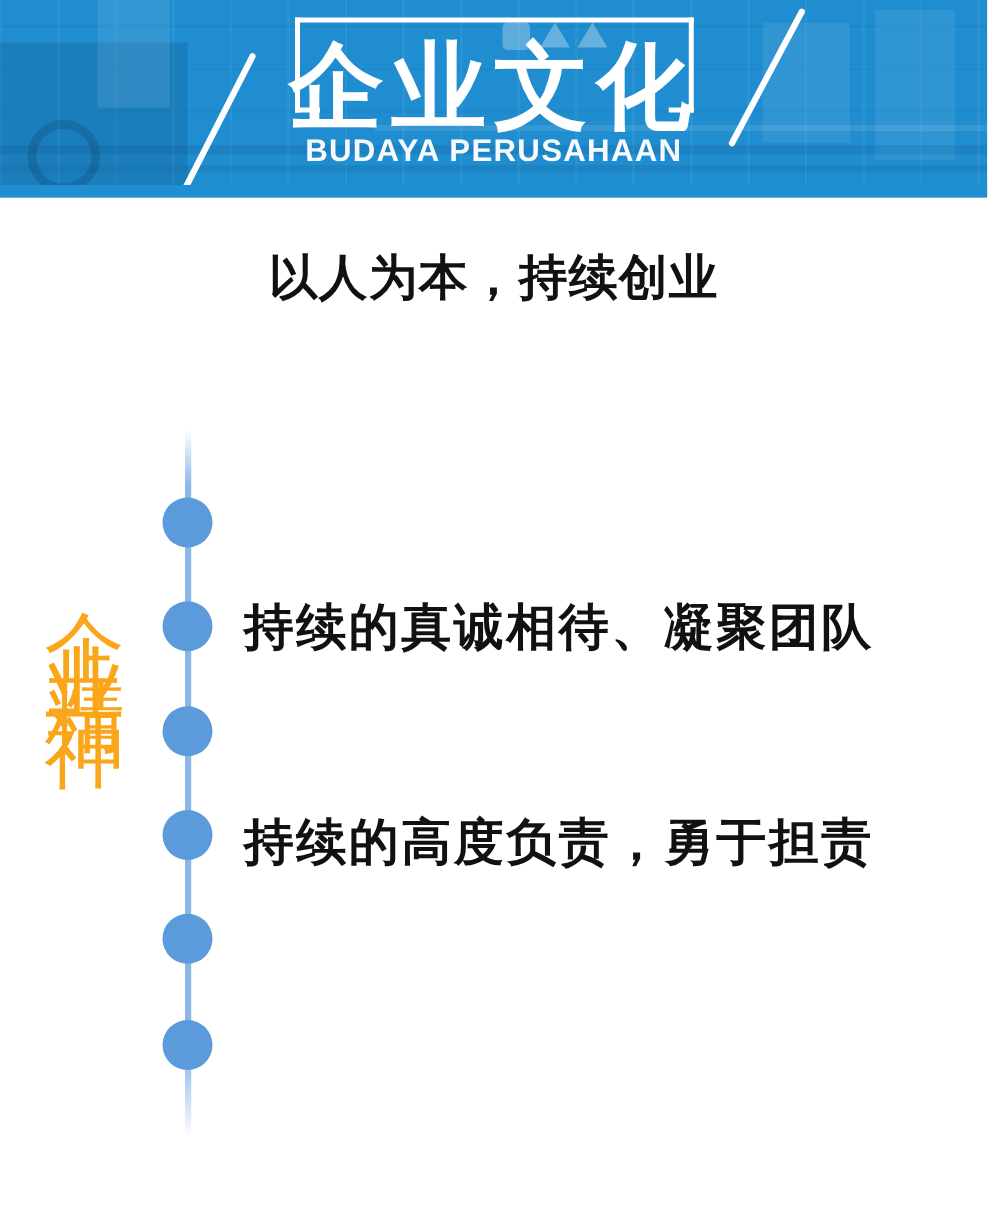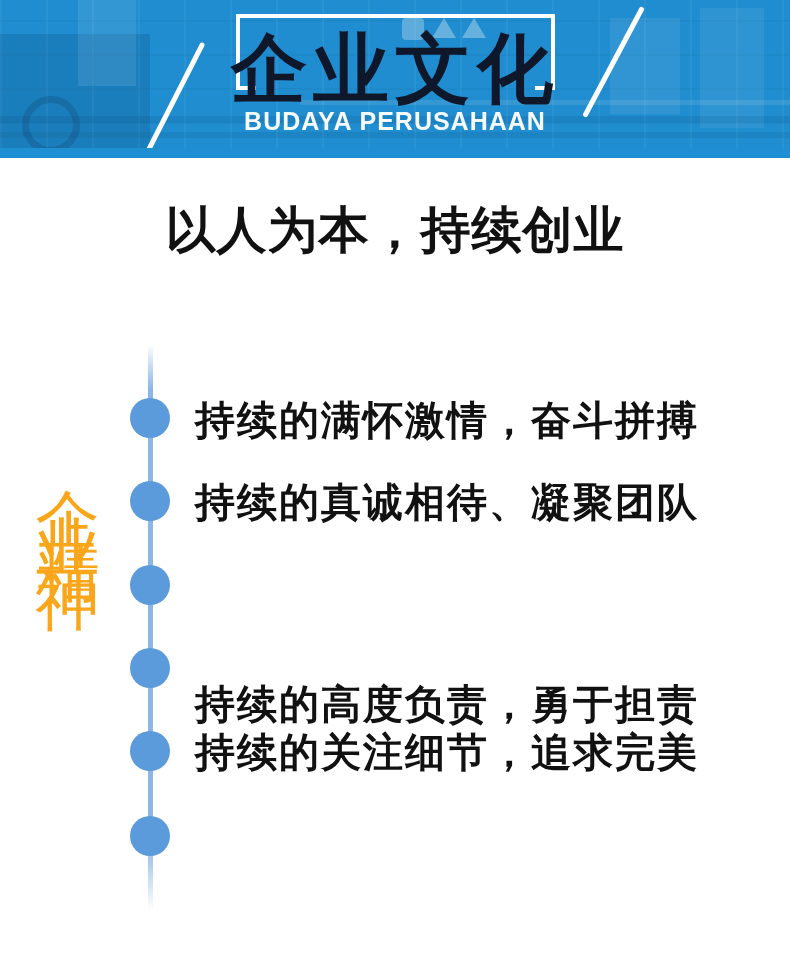--- a/index.html
+++ b/index.html
@@ -43,28 +43,28 @@
   .bracket-left-tick{left:236px;top:86px;width:20px;height:4px;}
   .bracket-right-v{left:551px;top:14px;width:4px;height:76px;}
   .bracket-right-tick{left:535px;top:86px;width:20px;height:4px;}
 
   
   .slash{position:absolute;width:5px;background:#ffffff;border-radius:3px;transform-origin:center;}
   .slash-left{left:172px;top:36px;height:126px;transform:rotate(27deg);}
   .slash-right{left:611px;top:0px;height:124px;transform:rotate(28deg);}
 
   .banner-title{position:absolute;left:0;top:26px;width:790px;text-align:center;
-    color:#0f172a;font-family:"DejaVu Serif","Liberation Serif",serif;
+    color:#ffffff;font-family:"DejaVu Serif","Liberation Serif",serif;
     font-size:76px;line-height:1.12;font-weight:700;letter-spacing:6px;}
   .banner-subtitle{position:absolute;left:0;top:107px;width:790px;text-align:center;
     color:rgba(255,255,255,0.96);font-size:25px;font-weight:700;letter-spacing:1px;}
 
   
   .slogan{position:absolute;left:0;top:200px;width:790px;text-align:center;
-    color:var(--text-black);font-size:50px;font-weight:700;letter-spacing:1px;line-height:1.2;}
+    color:var(--text-black);font-size:39px;font-weight:700;letter-spacing:1px;line-height:1.2;}
 
   
   .spirit{position:absolute;left:0;top:0;width:790px;height:966px;}
   .vertical-label{position:absolute;left:36px;top:438px;
     writing-mode:vertical-rl;text-orientation:upright;
     color:var(--accent-yellow);font-size:64px;font-weight:400;letter-spacing:26px;line-height:1;}
   .timeline-line{position:absolute;left:148px;top:344px;width:5px;height:566px;
     background:linear-gradient(180deg, rgba(138,183,232,0) 0%, var(--timeline-line-blue) 8%, var(--timeline-line-blue) 88%, rgba(138,183,232,0) 100%);}
   .dot{position:absolute;left:130px;width:40px;height:40px;border-radius:50%;background:var(--timeline-dot-blue);}
   .spirit-item{position:absolute;left:195px;width:560px;height:44px;line-height:44px;
@@ -110,19 +110,17 @@
     <div class="vertical-label">企业精神</div>
     <div class="timeline-line"></div>
 
     <div class="dot" style="top:398px"></div>
     <div class="dot" style="top:481px"></div>
     <div class="dot" style="top:565px"></div>
     <div class="dot" style="top:648px"></div>
     <div class="dot" style="top:731px"></div>
     <div class="dot" style="top:816px"></div>
 
-    <div class="spirit-item" style="top:398px">持续的满怀激情，奋斗拼搏</div>
     <div class="spirit-item" style="top:480px">持续的真诚相待、凝聚团队</div>
-    <div class="spirit-item" style="top:682px">持续的高度负责，勇于担责</div>
-    <div class="spirit-item" style="top:730px">持续的关注细节，追求完美</div>
+    <div class="spirit-item" style="top:652px">持续的高度负责，勇于担责</div>
   </section>
 
 </div>
 
 </body></html>

